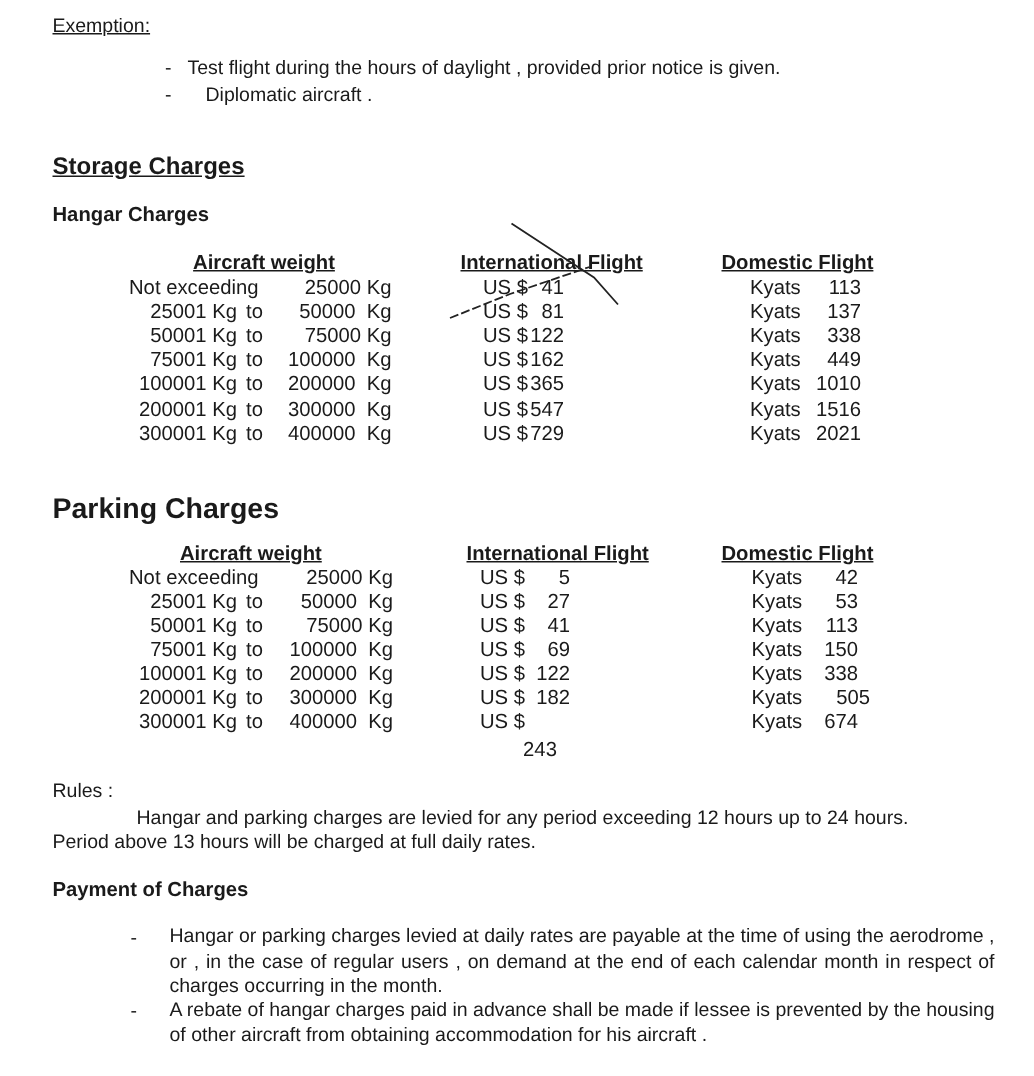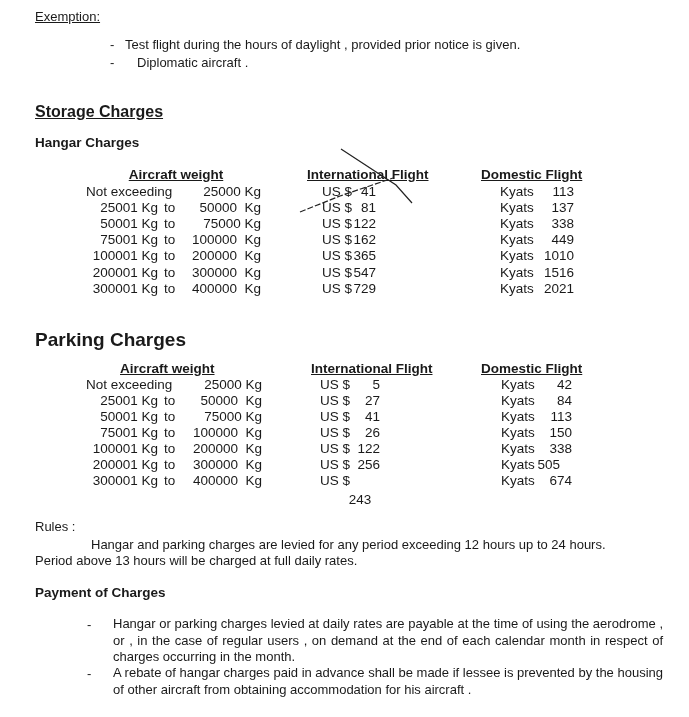--- a/index.html
+++ b/index.html
@@ -112,57 +112,57 @@
         <div class="row" style="left:501px;top:377px;">Kyats</div>
         <div class="row" style="left:532px;width:40px;text-align:right;top:377px;">42</div>
       </div>
       <div>
         <div class="row" style="left:58px;width:100px;text-align:right;top:393px;">25001 Kg</div>
         <div class="row" style="left:164px;top:393px;">to</div>
         <div class="row" style="left:162px;width:100px;text-align:right;top:393px;white-space:pre;">50000  Kg</div>
         <div class="row" style="left:320px;top:393px;">US $</div>
         <div class="row" style="left:340px;width:40px;text-align:right;top:393px;">27</div>
         <div class="row" style="left:501px;top:393px;">Kyats</div>
-        <div class="row" style="left:532px;width:40px;text-align:right;top:393px;">84</div>
+        <div class="row" style="left:532px;width:40px;text-align:right;top:393px;">53</div>
       </div>
       <div>
         <div class="row" style="left:58px;width:100px;text-align:right;top:409px;">50001 Kg</div>
         <div class="row" style="left:164px;top:409px;">to</div>
         <div class="row" style="left:162px;width:100px;text-align:right;top:409px;white-space:pre;">75000 Kg</div>
         <div class="row" style="left:320px;top:409px;">US $</div>
         <div class="row" style="left:340px;width:40px;text-align:right;top:409px;">41</div>
         <div class="row" style="left:501px;top:409px;">Kyats</div>
         <div class="row" style="left:532px;width:40px;text-align:right;top:409px;">113</div>
       </div>
       <div>
         <div class="row" style="left:58px;width:100px;text-align:right;top:425px;">75001 Kg</div>
         <div class="row" style="left:164px;top:425px;">to</div>
         <div class="row" style="left:162px;width:100px;text-align:right;top:425px;white-space:pre;">100000  Kg</div>
         <div class="row" style="left:320px;top:425px;">US $</div>
-        <div class="row" style="left:340px;width:40px;text-align:right;top:425px;">26</div>
+        <div class="row" style="left:340px;width:40px;text-align:right;top:425px;">69</div>
         <div class="row" style="left:501px;top:425px;">Kyats</div>
         <div class="row" style="left:532px;width:40px;text-align:right;top:425px;">150</div>
       </div>
       <div>
         <div class="row" style="left:58px;width:100px;text-align:right;top:441px;">100001 Kg</div>
         <div class="row" style="left:164px;top:441px;">to</div>
         <div class="row" style="left:162px;width:100px;text-align:right;top:441px;white-space:pre;">200000  Kg</div>
         <div class="row" style="left:320px;top:441px;">US $</div>
         <div class="row" style="left:340px;width:40px;text-align:right;top:441px;">122</div>
         <div class="row" style="left:501px;top:441px;">Kyats</div>
         <div class="row" style="left:532px;width:40px;text-align:right;top:441px;">338</div>
       </div>
       <div>
         <div class="row" style="left:58px;width:100px;text-align:right;top:457px;">200001 Kg</div>
         <div class="row" style="left:164px;top:457px;">to</div>
         <div class="row" style="left:162px;width:100px;text-align:right;top:457px;white-space:pre;">300000  Kg</div>
         <div class="row" style="left:320px;top:457px;">US $</div>
-        <div class="row" style="left:340px;width:40px;text-align:right;top:457px;">256</div>
+        <div class="row" style="left:340px;width:40px;text-align:right;top:457px;">182</div>
         <div class="row" style="left:501px;top:457px;">Kyats</div>
-        <div class="row" style="left:520px;width:40px;text-align:right;top:457px;">505</div>
+        <div class="row" style="left:540px;width:40px;text-align:right;top:457px;">505</div>
       </div>
       <div>
         <div class="row" style="left:58px;width:100px;text-align:right;top:473px;">300001 Kg</div>
         <div class="row" style="left:164px;top:473px;">to</div>
         <div class="row" style="left:162px;width:100px;text-align:right;top:473px;white-space:pre;">400000  Kg</div>
         <div class="row" style="left:320px;top:473px;">US $</div>
         <div class="row" style="left:340px;width:40px;text-align:center;top:473px;margin-top:19px;">243</div>
         <div class="row" style="left:501px;top:473px;">Kyats</div>
         <div class="row" style="left:532px;width:40px;text-align:right;top:473px;">674</div>
       </div>

